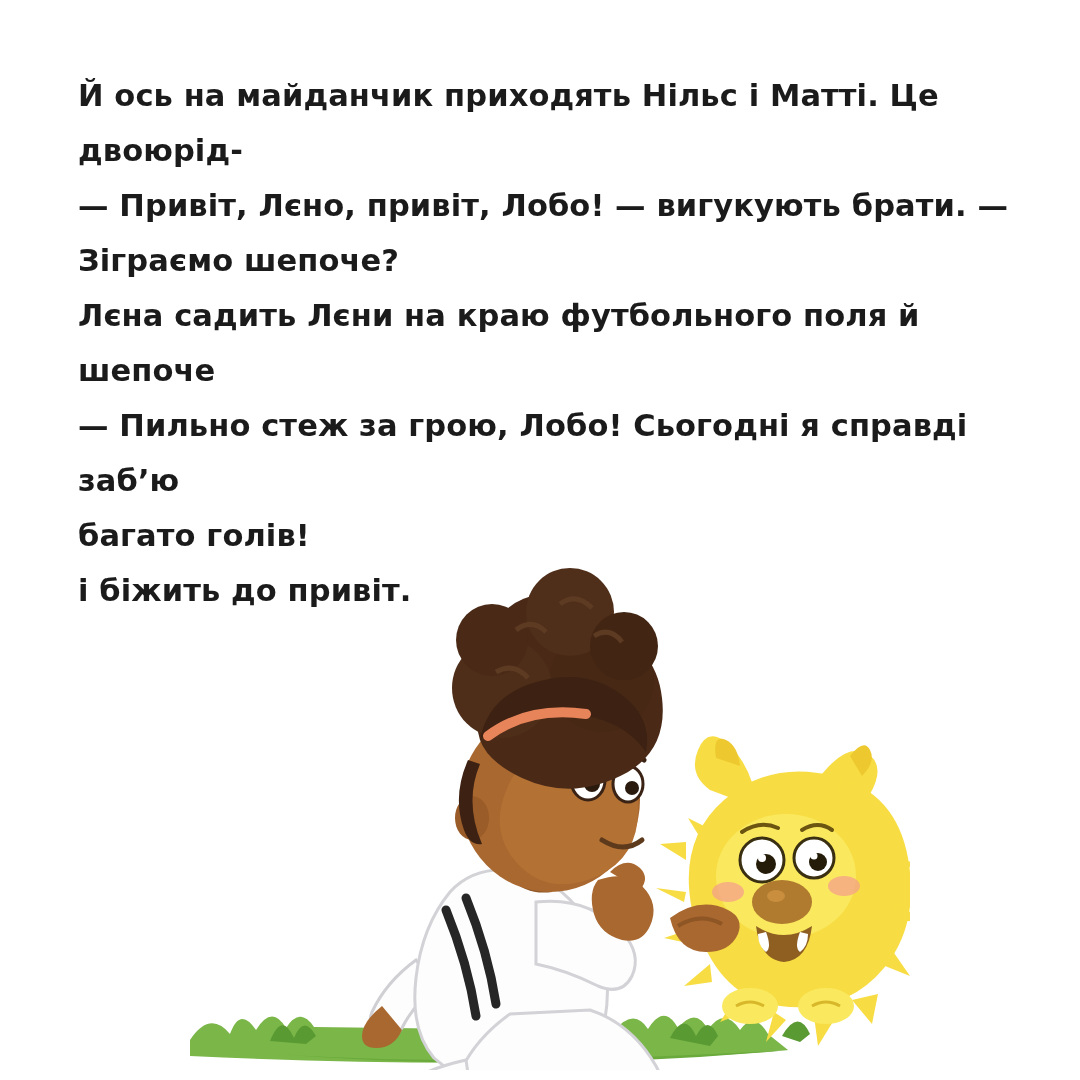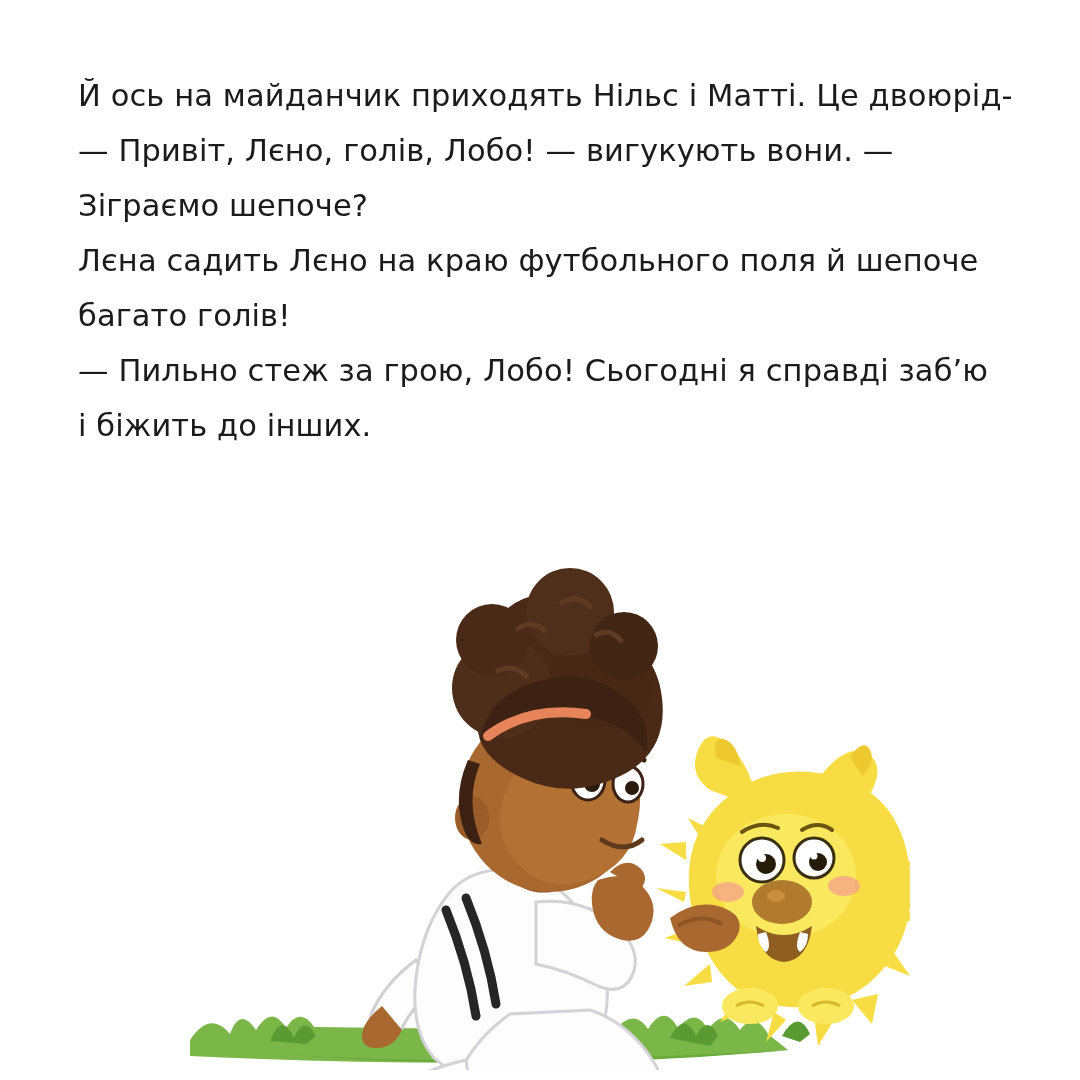--- a/index.html
+++ b/index.html
@@ -26,21 +26,21 @@
   .story-text {
     position: absolute;
     left: 78px;
     top: 68px;
     width: 940px;
     font-size: 30.5px;
     line-height: 55px;
     color: #1b1b1b;
     letter-spacing: 0.1px;
     font-family: "DejaVu Sans", "Liberation Sans", sans-serif;
-    font-weight: 400;
+    font-weight: 700;
   }
   .story-text p {
     margin: 0;
     white-space: pre-wrap;
   }
 
   
   .illustration {
     position: absolute;
     left: 150px;
@@ -54,26 +54,26 @@
     height: 100%;
   }
 </style>
 </head>
 <body>
 
 <div class="page">
 
   <div class="story-text">
     <p>Й ось на майданчик приходять Нільс і Матті. Це двоюрід-</p>
-    <p>— Привіт, Лєно, голів, Лобо! — вигукують вони. —</p>
+    <p>— Привіт, Лєно, привіт, Лобо! — вигукують брати. —</p>
     <p>Зіграємо шепоче?</p>
-    <p>Лєна садить Лєно на краю футбольного поля й шепоче</p>
+    <p>Лєна садить Лєни на краю футбольного поля й шепоче</p>
+    <p>— Пильно стеж за грою, Лобо! Сьогодні я справді заб’ю</p>
     <p>багато голів!</p>
-    <p>— Пильно стеж за грою, Лобо! Сьогодні я справді заб’ю</p>
-    <p>і біжить до інших.</p>
+    <p>і біжить до привіт.</p>
   </div>
 
   <div class="illustration">
     <svg viewBox="0 0 760 630" xmlns="http://www.w3.org/2000/svg">
 
       <g>
         <path d="M40 600 q20 -30 40 -6 q10 -28 26 -4 q16 -26 30 -2 q14 -22 28 -1
                  l300 4 q20 -24 34 -2 q16 -26 30 -1 q18 -22 30 2 q16 -24 32 0
                  q14 -20 28 4 l20 16 q-260 22 -598 6 z" fill="#7ab648"></path>
         <path d="M120 601 q12 -30 24 -3 q10 -24 22 -2 l-10 8 z" fill="#5a9a33"></path>

